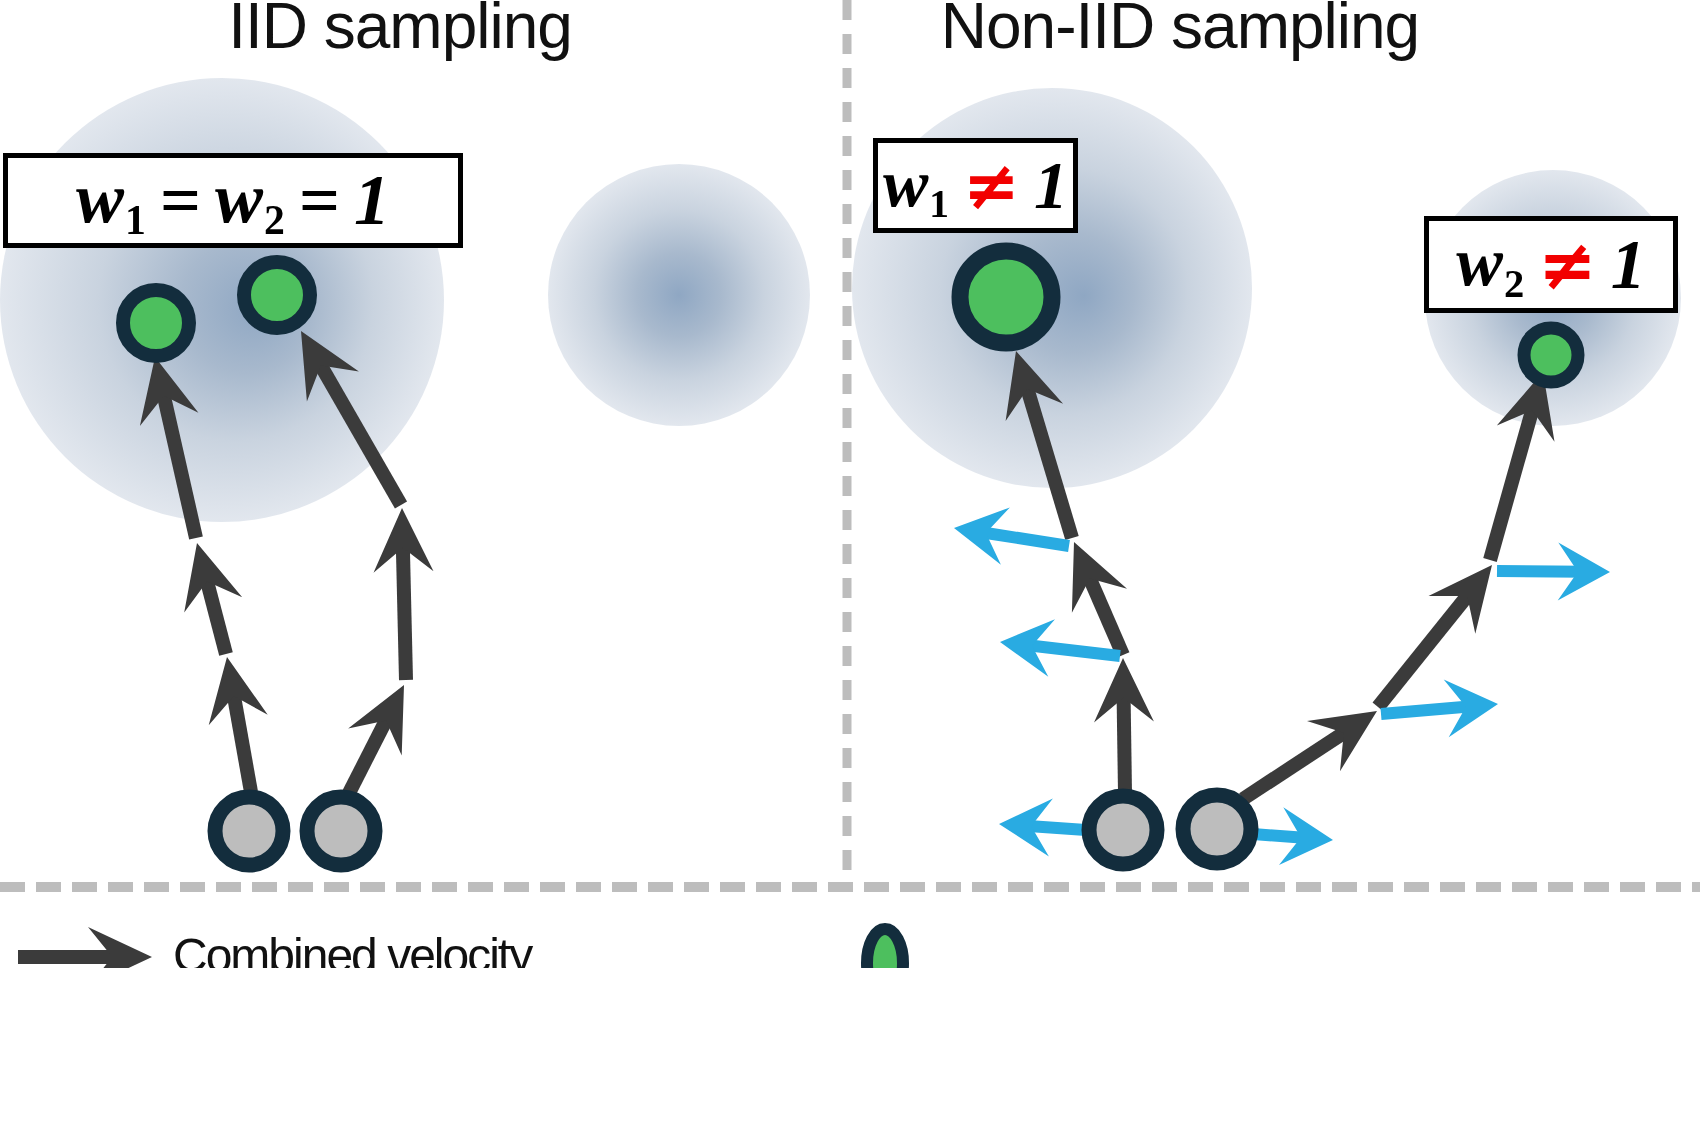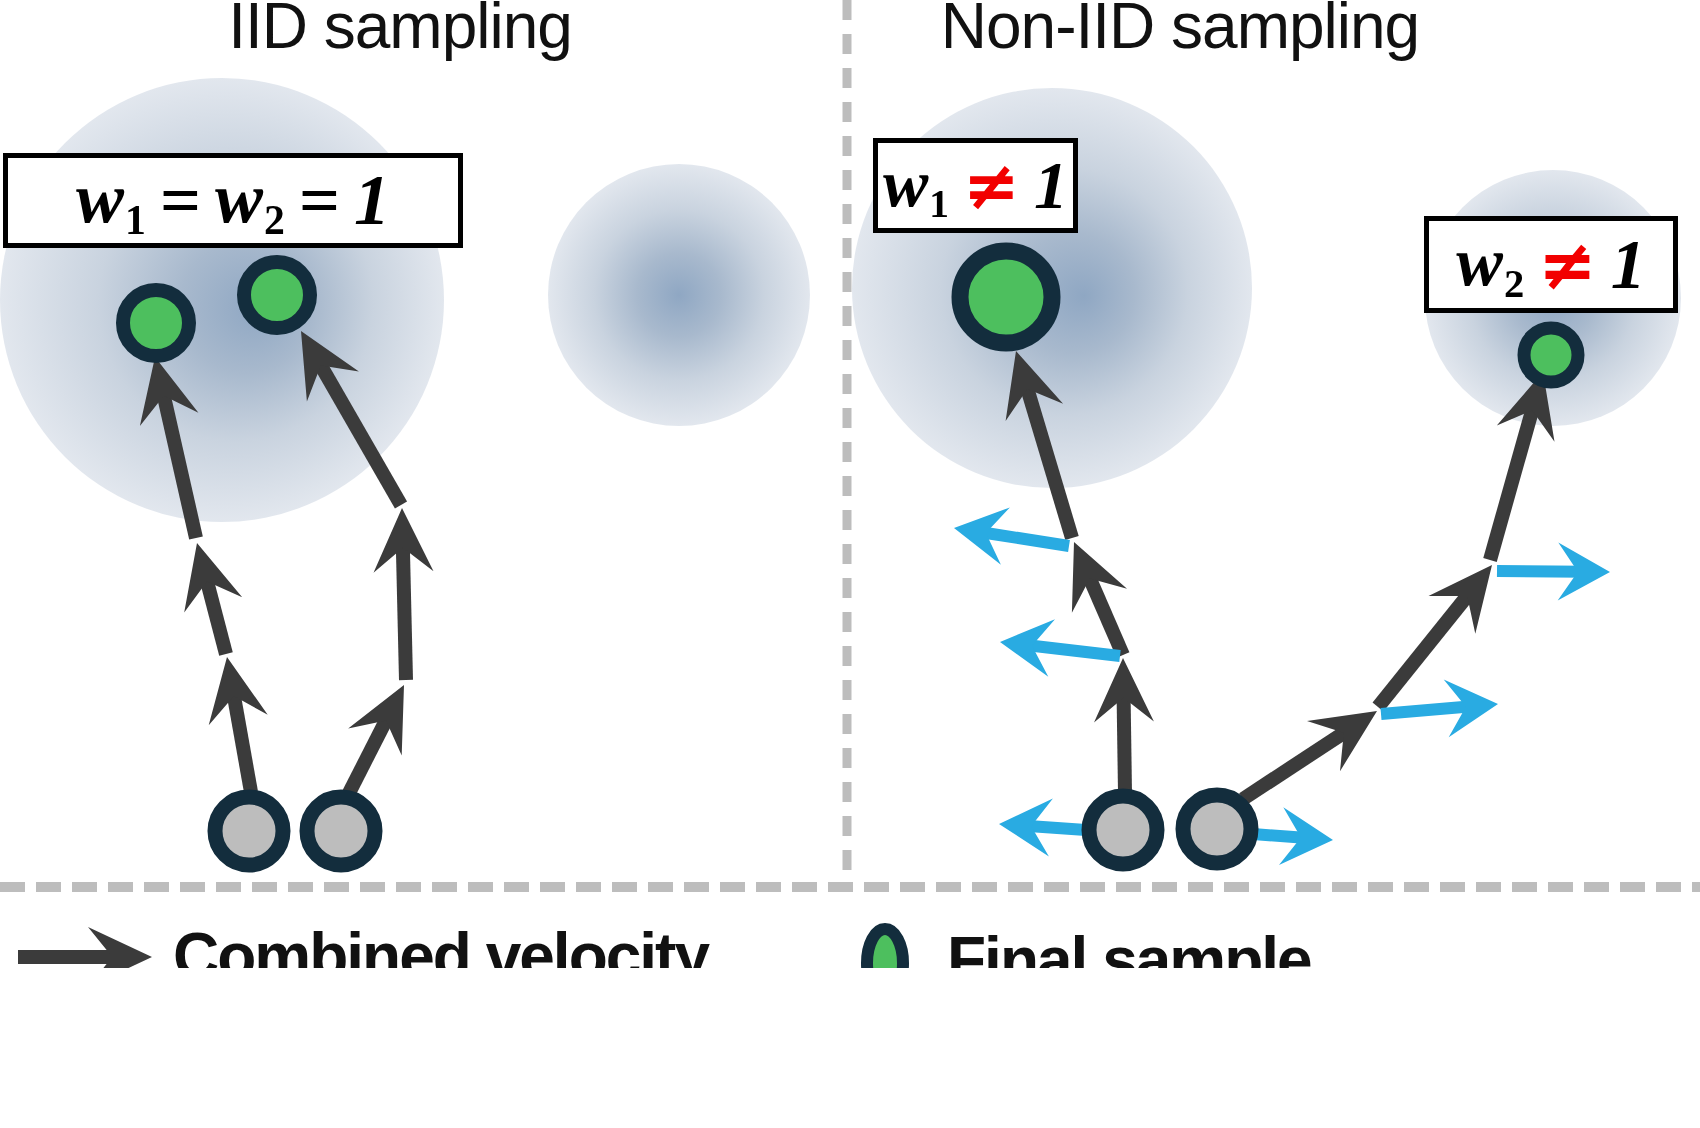--- a/index.html
+++ b/index.html
@@ -33,22 +33,22 @@
             font-family:"Liberation Serif", serif;font-weight:bold;font-style:italic;
             color:#000;}
   .math-box .sub{font-style:normal;font-size:0.58em;vertical-align:-0.28em;margin-left:1px;}
   .math-box .op{font-style:normal;margin:0 14px;}
   .math-box .op.ne{color:var(--color-inequality-red,#f20000);font-family:"DejaVu Sans",sans-serif;}
   .math-box .val{font-style:italic;}
   #iid-box{left:3px;top:153px;width:460px;height:95px;font-size:72px;}
   #w1-box{left:873px;top:138px;width:205px;height:95px;font-size:68px;}
   #w2-box{left:1424px;top:216px;width:254px;height:97px;font-size:70px;}
 
-  .legend-label{position:absolute;transform:translateY(-52%);font-size:64px;letter-spacing:-2px;
-                color:var(--color-text-black,#111);white-space:nowrap;font-weight:700;}
+  .legend-label{position:absolute;transform:translateY(-52%);font-size:48px;letter-spacing:-2px;
+                color:var(--color-text-black,#111);white-space:nowrap;font-weight:400;}
 </style>
 </head>
 <body>
 
 <div id="canvas">
 
   <svg id="figure-svg" viewBox="0 0 1700 1128" xmlns="http://www.w3.org/2000/svg">
     <defs>
       <radialGradient id="blobBig" cx="0.5" cy="0.5" r="0.5" fx="0.58" fy="0.52">
         <stop offset="0%" class="stop-core"></stop>
@@ -186,14 +186,13 @@
     <span class="val">1</span>
   </div>
 
   <div class="math-box" id="w2-box">
     <span><span>w</span><span class="sub">2</span></span>
     <span class="op ne">≠</span>
     <span class="val">1</span>
   </div>
 
   <div class="legend-label" style="left:173px;top:957px">Combined velocity</div>
-  <div class="legend-label" style="left:947px;top:961px">Final sample</div>
 </div>
 
 </body></html>

